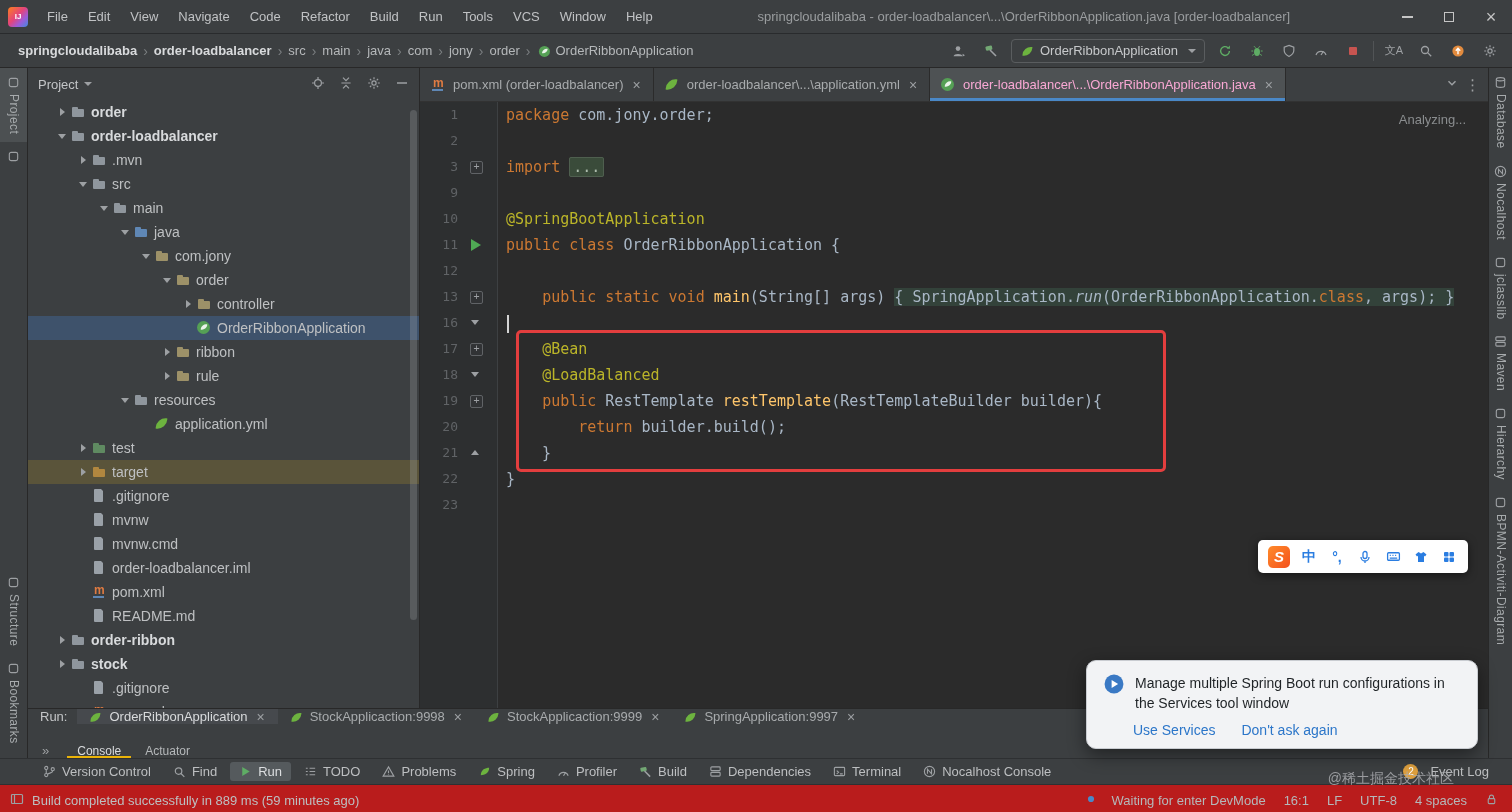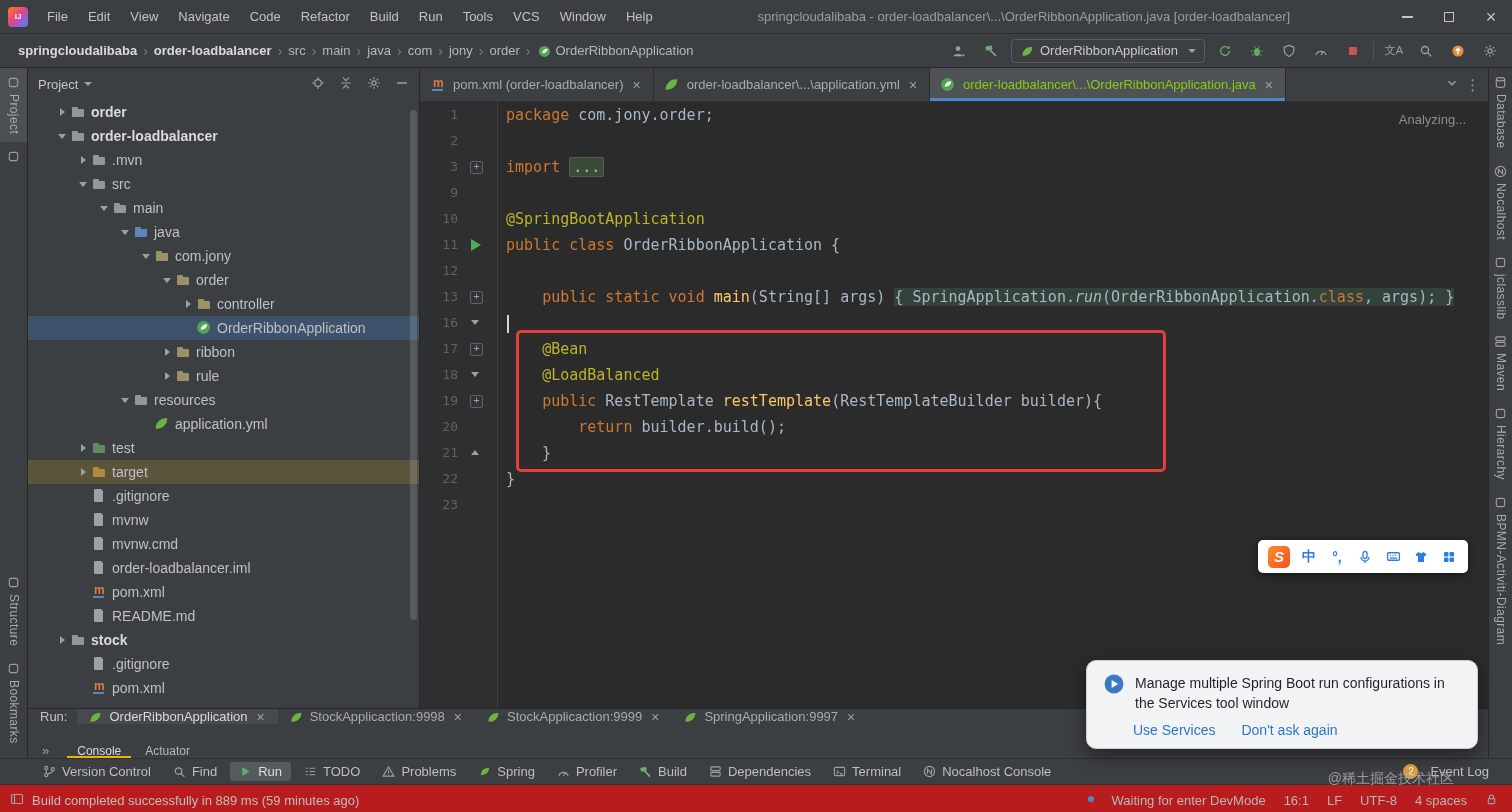--- a/index.html
+++ b/index.html
@@ -76,21 +76,21 @@
 .file::before{content:"";position:absolute;left:3px;top:1px;width:9px;height:13px;background:#9aa1a8;border-radius:1px}
 .file::after{content:"";position:absolute;right:2px;top:1px;border-left:4px solid transparent;border-top:4px solid #3c3f41}
 .close-x{color:#9da0a3;font-size:14px;line-height:1;padding:0 2px}
 .close-x::before{content:"×"}
 
 
 .editor{position:absolute;left:420px;top:68px;width:1068px;height:640px;background:#2b2b2b;z-index:9}
 .ed-tabbar{position:absolute;left:0;top:0;right:0;height:34px;background:#3c3f41;border-bottom:1px solid #323232;display:flex;align-items:stretch;justify-content:space-between}
 .ed-tabs{display:flex;align-items:stretch;overflow:hidden}
 .ed-tab{display:flex;align-items:center;gap:7px;padding:0 10px;border-right:1px solid #2b2b2b;color:#a8abad;white-space:nowrap}
-.ed-tab.active{background:#4e5254;color:#84cc16;box-shadow:inset 0 -3px 0 #4a88c7}
+.ed-tab.active{background:#4e5254;color:#f9a8d4;box-shadow:inset 0 -3px 0 #4a88c7}
 .ed-tab-actions{display:flex;align-items:center;gap:6px;padding:0 8px;flex:none}
 .more-v{color:#9da0a3;font-size:15px}
 .ed-body{position:absolute;left:0;top:34px;right:0;bottom:0;overflow:hidden}
 .gutter-bg{position:absolute;left:0;top:0;bottom:0;width:78px;background:#2d2f30;border-right:1px solid #3d4042}
 #code{position:relative}
 .code-line{display:flex;height:26px;line-height:26px;font-family:"DejaVu Sans Mono",monospace;font-size:15px;position:relative}
 .gutter-num{width:46px;padding-right:8px;text-align:right;color:#606366;font-size:13px;flex:none}
 .gutter-mark{width:32px;position:relative;flex:none}
 .g-plus::before{content:"+";position:absolute;left:4px;top:7px;width:11px;height:11px;line-height:10px;text-align:center;font-size:10px;color:#9da0a3;border:1px solid #606366;background:#313335;border-radius:2px}
 .g-down::before{content:"";position:absolute;left:5px;top:10px;border-top:5px solid #9da0a3;border-left:4px solid transparent;border-right:4px solid transparent}
@@ -462,20 +462,25 @@
           <span class="tree-label">pom.xml</span>
         </div>
         <div class="tree-row" style="padding-left: 47px;">
           <span class="ico chev-none"></span>
           <span class="ico file"></span>
           <span class="tree-label">README.md</span>
         </div>
         <div class="tree-row" style="padding-left: 26px;">
           <span class="ico chev-r"></span>
           <span class="ico folder"></span>
+          <span class="tree-label bold">order-ribbon</span>
+        </div>
+        <div class="tree-row" style="padding-left: 26px;">
+          <span class="ico chev-r"></span>
+          <span class="ico folder"></span>
           <span class="tree-label bold">stock</span>
         </div>
         <div class="tree-row" style="padding-left: 47px;">
           <span class="ico chev-none"></span>
           <span class="ico file"></span>
           <span class="tree-label">.gitignore</span>
         </div>
         <div class="tree-row" style="padding-left: 47px;">
           <span class="ico chev-none"></span>
           <span class="ico maven"></span>

